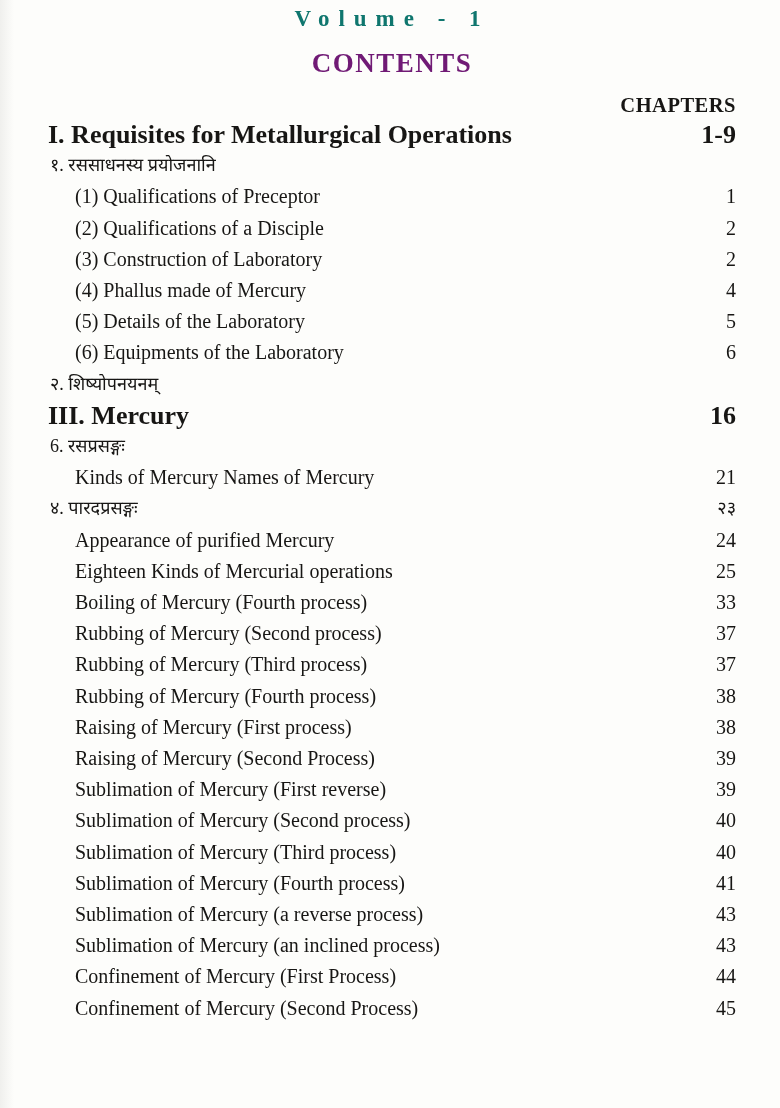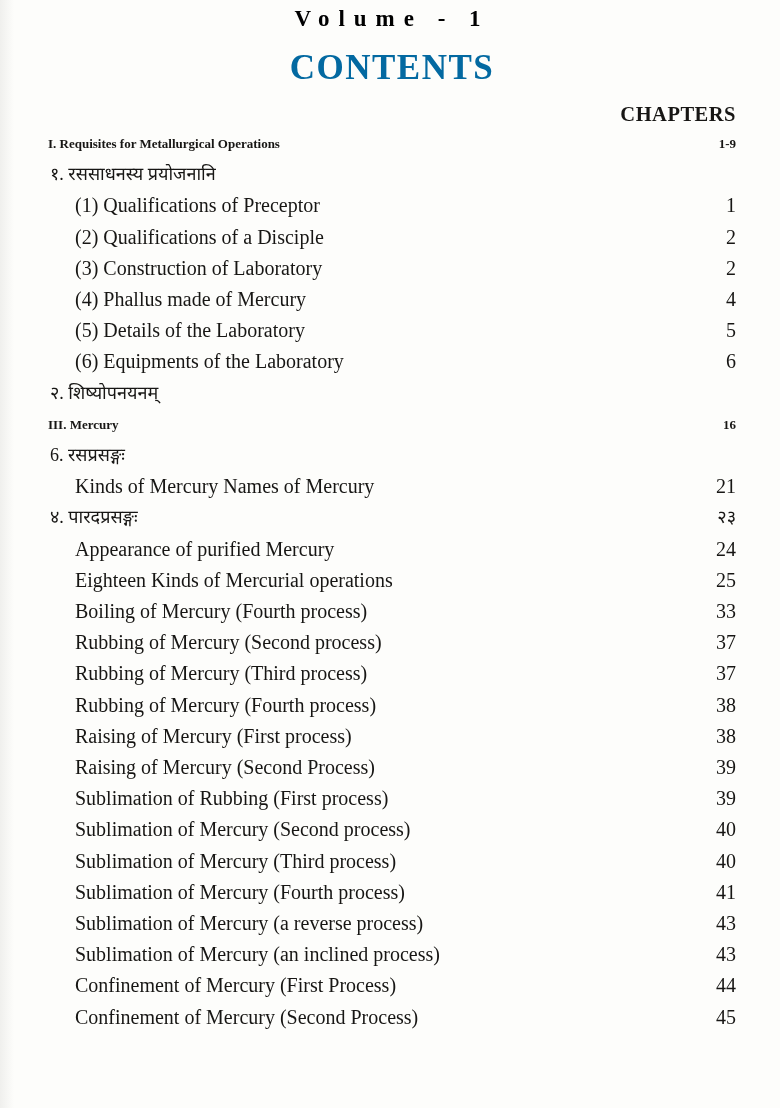--- a/index.html
+++ b/index.html
@@ -34,24 +34,24 @@
     margin: 0 0 8px 0;
     text-align: center;
     font-size: 23px;
     font-weight: bold;
     letter-spacing: 9px;
     color: #df241f;
   }
   .contents-title {
     margin: 16px 0 12px 0;
     text-align: center;
-    font-size: 35px;
+    font-size: 27px;
     font-weight: bold;
     letter-spacing: 1.5px;
-    color: #0369a1;
+    color: #701a75;
   }
   .chapters-label {
     font-size: 20.5px;
     font-weight: bold;
     line-height: 28px;
     letter-spacing: 0.5px;
     text-align: right;
   }
   .entries {
     width: 100%;
@@ -70,36 +70,36 @@
   }
   .row .entry-page {
     flex: 0 0 auto;
     min-width: 52px;
     text-align: right;
     font-size: 20px;
   }
   .row.chapter .entry-text,
   .row.chapter .entry-page {
     font-weight: bold;
-    font-size: 13px;
+    font-size: 26px;
   }
   .row.sanskrit .entry-text,
   .row.sanskrit .entry-page {
     font-size: 18px;
     padding-left: 2px;
   }
   .row.sub .entry-text {
     padding-left: 27px;
   }
 </style>
 </head>
 <body>
 
 <div class="page">
-  <div class="volume-title" style="color: #000000; text-align: center;">Volume - 1</div>
+  <div class="volume-title" style="color: #0f766e; text-align: center;">Volume - 1</div>
   <div class="contents-title">CONTENTS</div>
   <div class="chapters-label">CHAPTERS</div>
   <div class="entries">
       <div class="row chapter">
         <span class="entry-text">I. Requisites for Metallurgical Operations</span>
         <span class="entry-page">1-9</span>
       </div>
       <div class="row sanskrit">
         <span class="entry-text">१. रससाधनस्य प्रयोजनानि</span>
         <span class="entry-page"></span>
@@ -174,21 +174,21 @@
       </div>
       <div class="row sub">
         <span class="entry-text">Raising of Mercury (First process)</span>
         <span class="entry-page">38</span>
       </div>
       <div class="row sub">
         <span class="entry-text">Raising of Mercury (Second Process)</span>
         <span class="entry-page">39</span>
       </div>
       <div class="row sub">
-        <span class="entry-text">Sublimation of Rubbing (First process)</span>
+        <span class="entry-text">Sublimation of Mercury (First reverse)</span>
         <span class="entry-page">39</span>
       </div>
       <div class="row sub">
         <span class="entry-text">Sublimation of Mercury (Second process)</span>
         <span class="entry-page">40</span>
       </div>
       <div class="row sub">
         <span class="entry-text">Sublimation of Mercury (Third process)</span>
         <span class="entry-page">40</span>
       </div>

